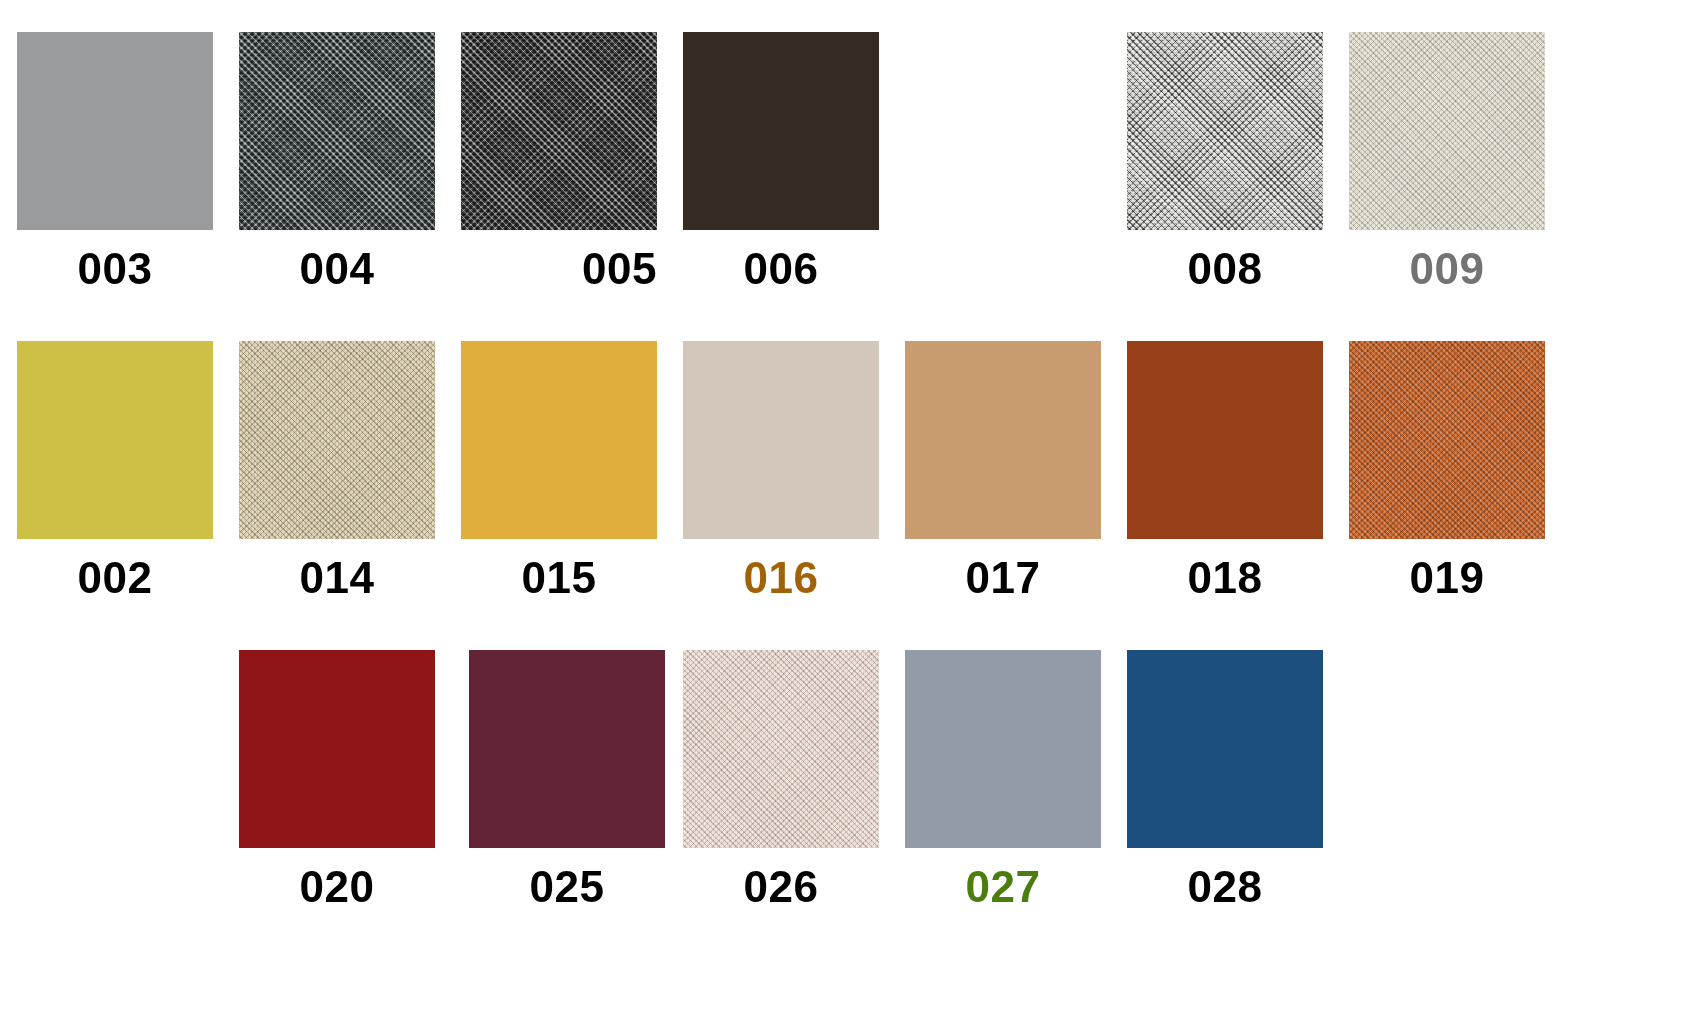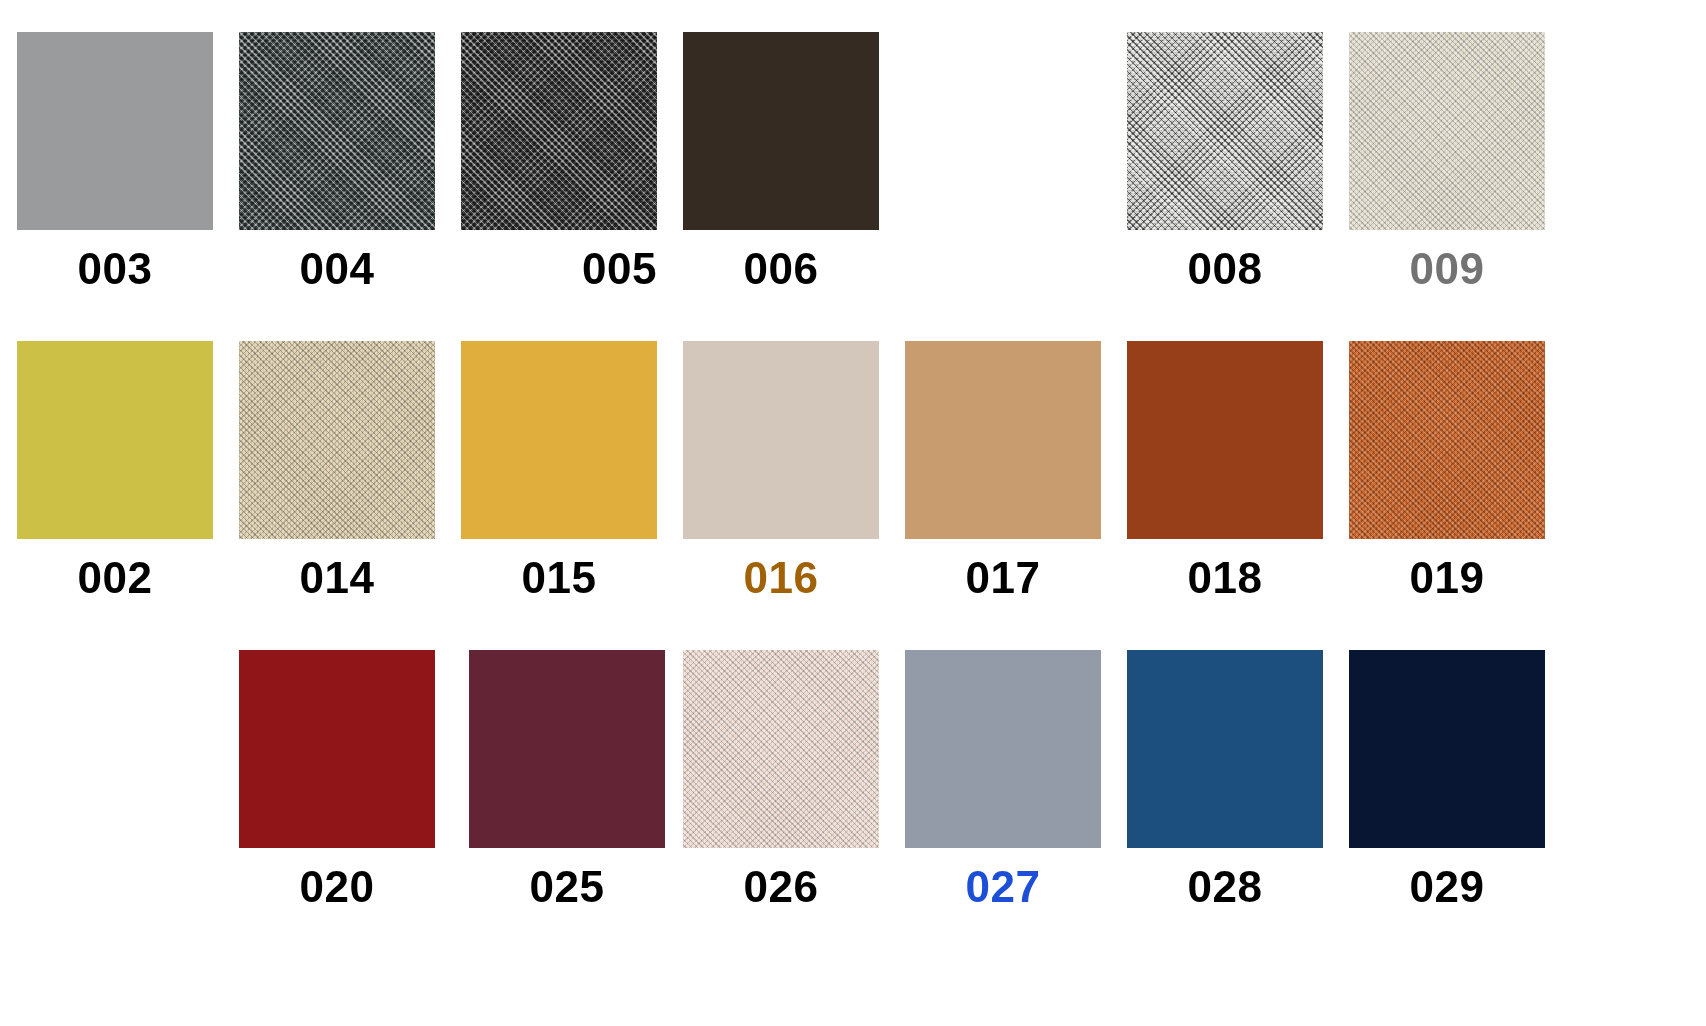--- a/index.html
+++ b/index.html
@@ -216,24 +216,20 @@
       <div class="swatch-cell" style="left: 461px; margin-left: 8px;">
         <div class="swatch-chip tex-none" title="burgundy wine" style="background-color: rgb(99, 36, 53); width: 196px;"></div>
         <div class="swatch-label" style="width: 196px; color: rgb(0, 0, 0);">025</div>
       </div>
       <div class="swatch-cell" style="left: 683px;">
         <div class="swatch-chip tex-fine" title="pale blush pink" style="background-color: rgb(240, 221, 211); width: 196px;"></div>
         <div class="swatch-label" style="width: 196px; color: rgb(0, 0, 0);">026</div>
       </div>
       <div class="swatch-cell" style="left: 905px;">
         <div class="swatch-chip tex-none" title="cool blue gray" style="background-color: rgb(147, 154, 168); width: 196px;"></div>
-        <div class="swatch-label" style="width: 196px; color: #1d4ed8;">027</div>
+        <div class="swatch-label" style="width: 196px; color: #4d7c0f;">027</div>
       </div>
       <div class="swatch-cell" style="left: 1127px;">
         <div class="swatch-chip tex-none" title="petrol blue" style="background-color: rgb(29, 79, 126); width: 196px;"></div>
         <div class="swatch-label" style="width: 196px; color: rgb(0, 0, 0);">028</div>
       </div>
-      <div class="swatch-cell" style="left: 1349px;">
-        <div class="swatch-chip tex-none" title="dark navy" style="background-color: rgb(8, 22, 52); width: 196px;"></div>
-        <div class="swatch-label" style="width: 196px; color: rgb(0, 0, 0);">029</div>
-      </div>
     </div>
   </div>
 
 </body></html>

